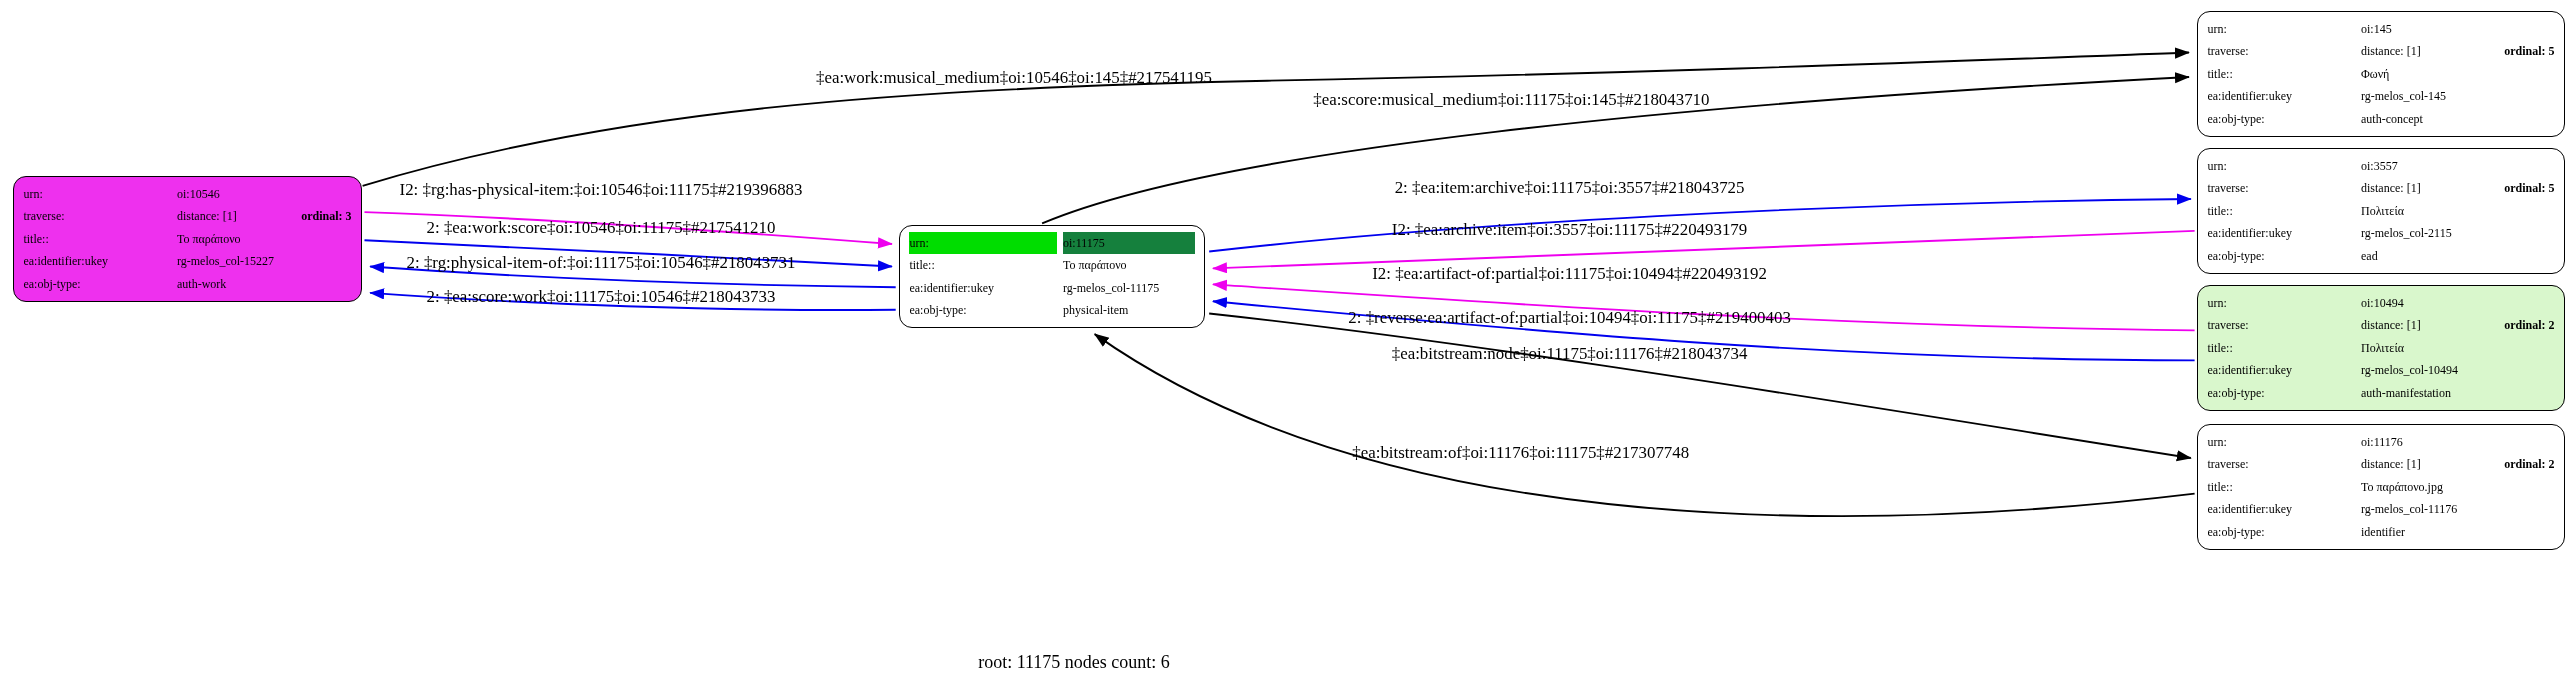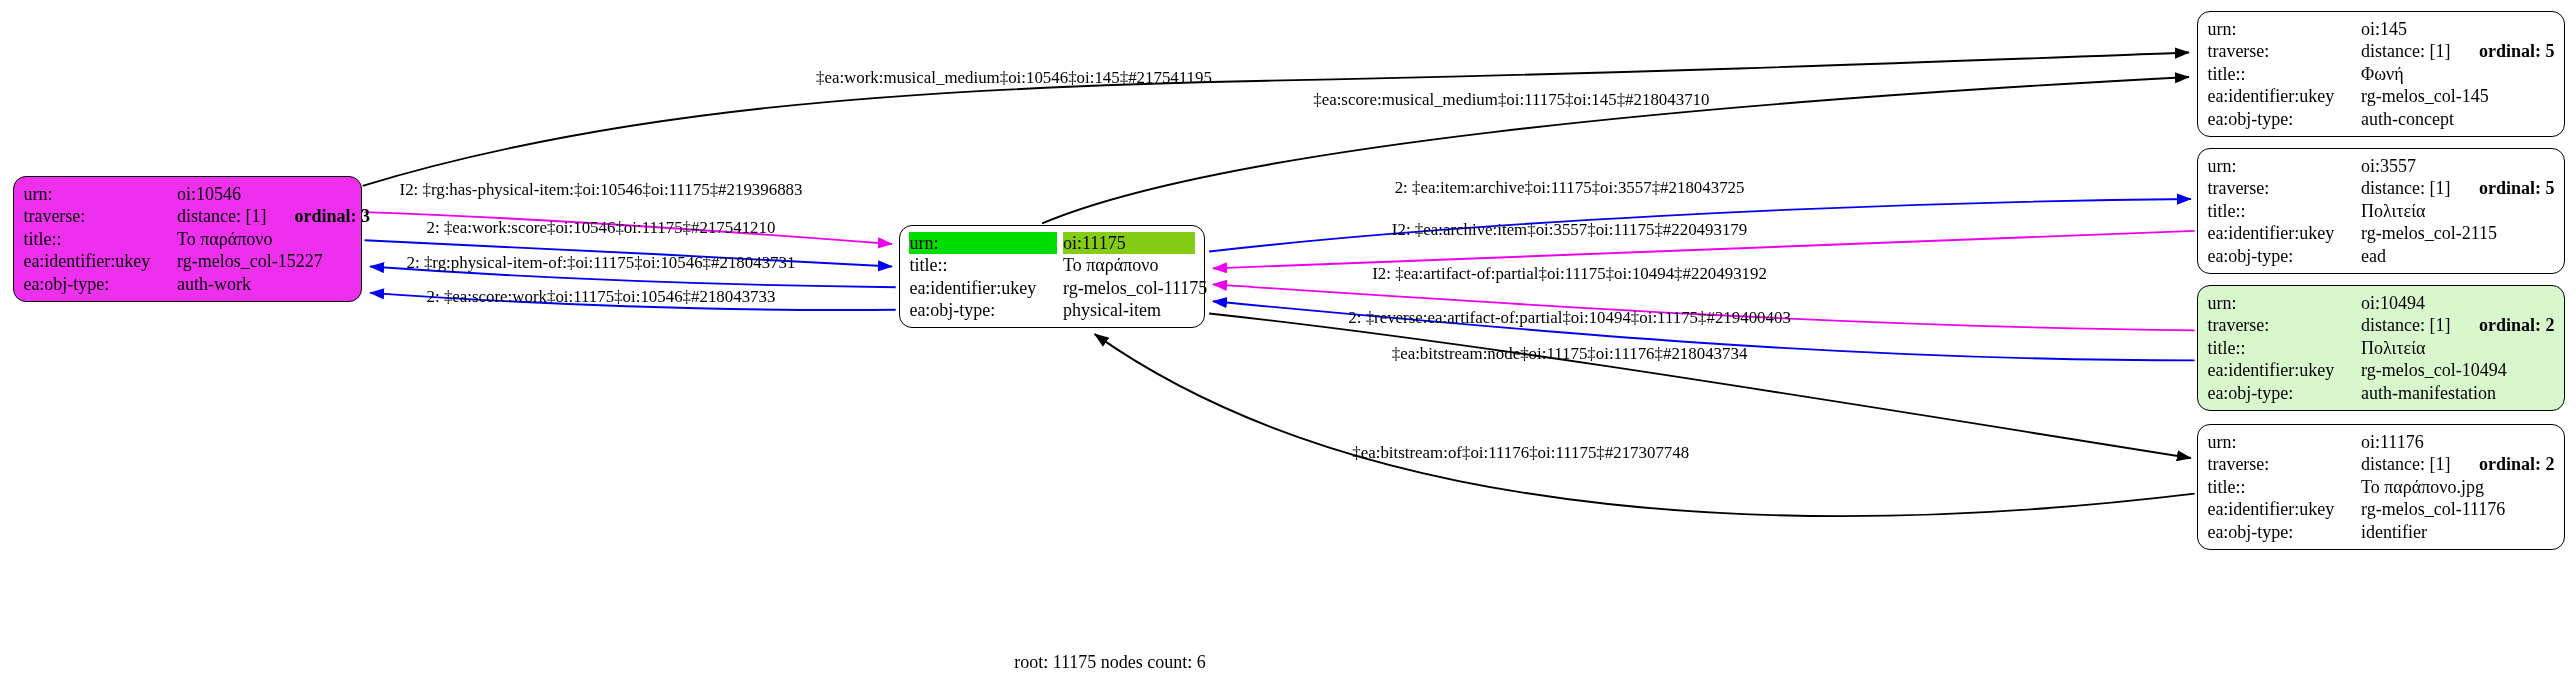--- a/index.html
+++ b/index.html
@@ -35,21 +35,21 @@
     position: absolute;
     box-sizing: border-box;
     border: 1.9px solid #000;
     border-radius: 13px;
     padding: 5.6px 9.4px;
     background: #fff;
   }
   .row {
     display: flex;
     line-height: 22.5px;
-    font-size: 18px;
+    font-size: 12px;
     white-space: nowrap;
     align-items: center;
   }
   .lbl {
     flex: 0 0 148px;
     width: 148px;
     margin-right: 5.6px;
   }
   .val {
     flex: 1 1 auto;
@@ -58,21 +58,20 @@
     margin-left: 28px;
     font-weight: bold;
   }
   .footer-label {
     position: absolute;
     left: 1074px;
     top: 652px;
     transform: translateX(-50%);
     font-size: 18px;
     white-space: nowrap;
-    margin-left: 36px;
   }
 </style>
 </head>
 <body>
 
 <svg id="edges-svg" viewBox="0 0 2744 732" xmlns="http://www.w3.org/2000/svg">
     <defs>
       <marker id="ah-black" markerUnits="userSpaceOnUse" markerWidth="18" markerHeight="14" refX="15" refY="6" orient="auto">
         <path d="M 0 0 L 16 6 L 0 12 z" fill="#000000"></path>
       </marker>
@@ -129,21 +128,21 @@
         <span class="val">rg-melos_col-15227</span>
       </div>
       <div class="row">
         <span class="lbl">ea:obj-type:</span>
         <span class="val">auth-work</span>
       </div>
     </div>
     <div class="node" style="left: 899px; top: 225px; width: 306px; background: rgb(255, 255, 255);">
       <div class="row">
         <span class="lbl" style="background: rgb(0, 221, 0);">urn:</span>
-        <span class="val" style="background: #84cc16;">oi:11175</span>
+        <span class="val" style="background: #15803d;">oi:11175</span>
       </div>
       <div class="row">
         <span class="lbl">title::</span>
         <span class="val">Το παράπονο</span>
       </div>
       <div class="row">
         <span class="lbl">ea:identifier:ukey</span>
         <span class="val">rg-melos_col-11175</span>
       </div>
       <div class="row">

